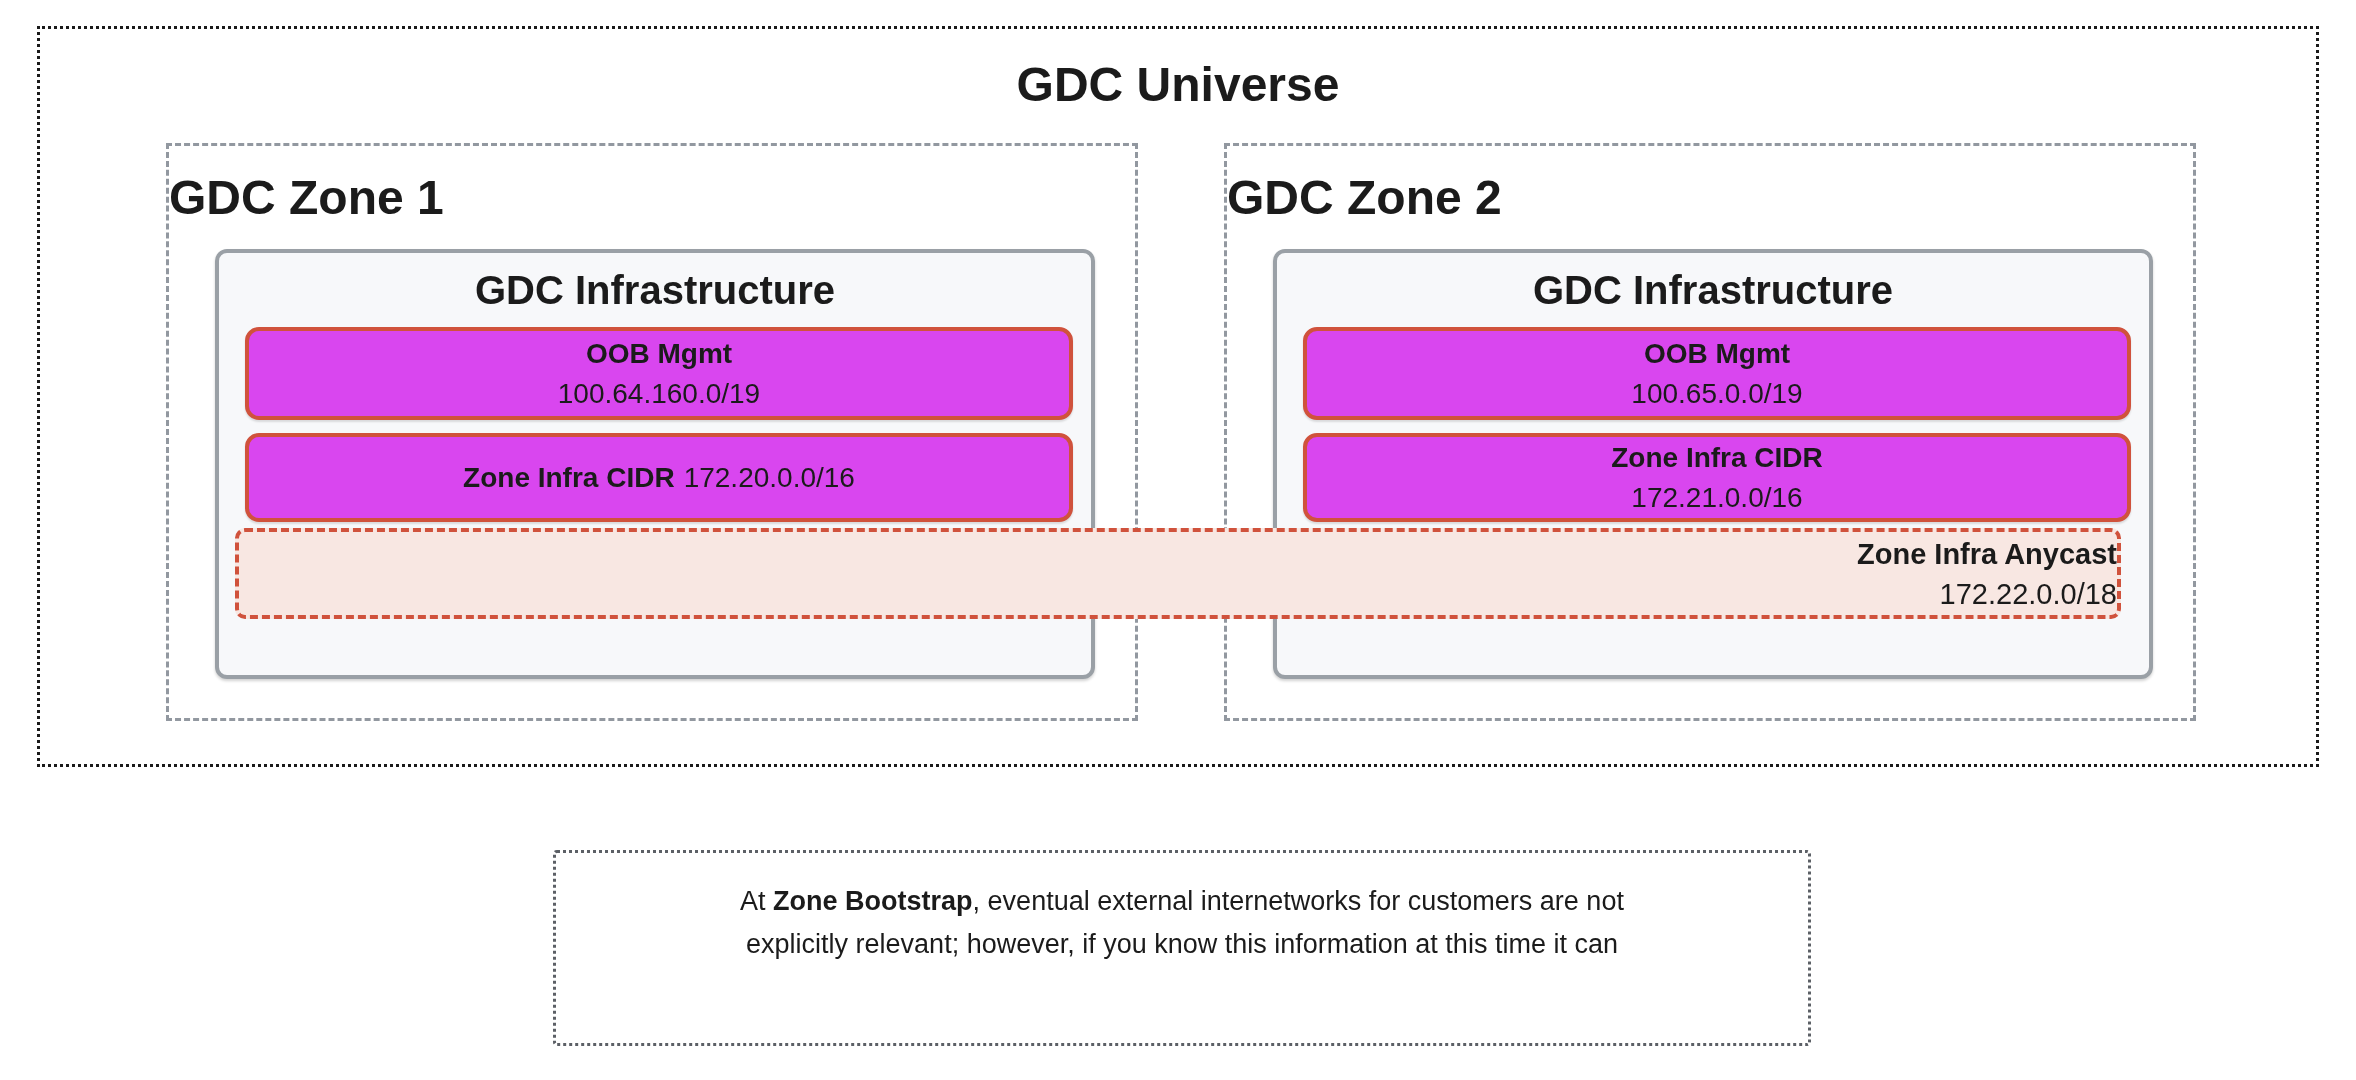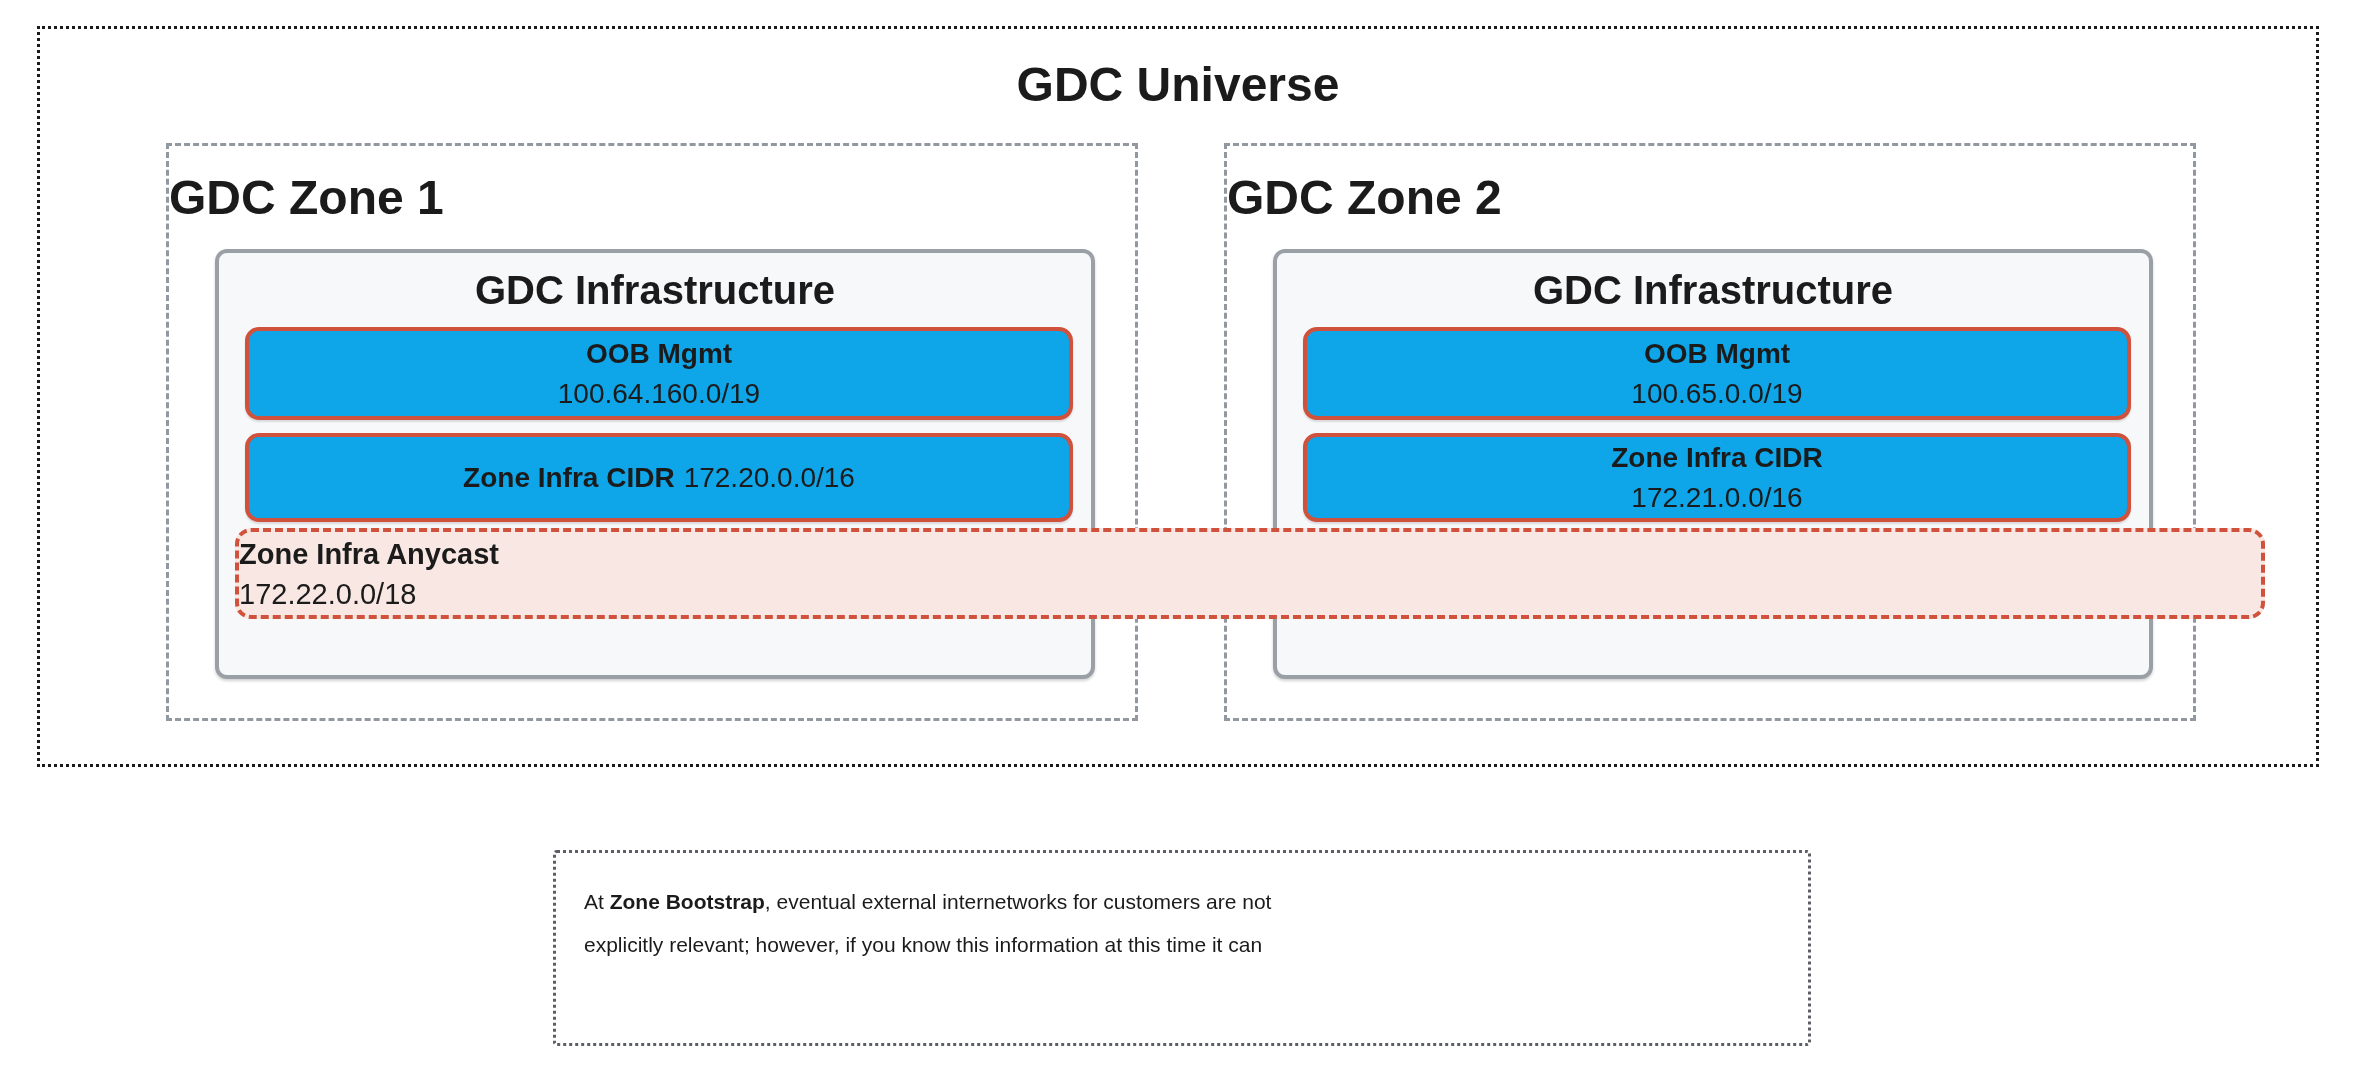--- a/index.html
+++ b/index.html
@@ -48,56 +48,57 @@
   }
   .infra-title{
     left:0;top:14px;width:100%;
     text-align:center;
     font-size:40px;font-weight:bold;line-height:46px;
   }
 
   
   .redbox{
     left:26px;width:828px;
-    background:#0ea5e9;
+    background:#d946ef;
     border:4px solid #D0523C;
     border-radius:14px;
     box-shadow:0 2px 2px rgba(0,0,0,0.12);
     display:flex;flex-direction:column;
     align-items:center;justify-content:center;
     font-size:28px;line-height:40px;
     text-align:center;
   }
   .oob-box{top:74px;height:93px;}
   .cidr-box{top:180px;height:89px;}
   .cidr-inline{flex-direction:row;gap:9px;}
   .lbl{font-weight:bold;}
   .val{font-weight:normal;}
 
   
   .anycast{
-    left:235px;top:528px;width:2030px;height:91px;
+    left:235px;top:528px;width:1886px;height:91px;
     background:#F8E7E2;
     border:4px dashed #D0523C;
-    border-radius:16px;
+    border-radius:10px;
     display:flex;flex-direction:column;
-    align-items:flex-start;justify-content:center;
+    align-items:flex-end;justify-content:center;
     font-size:29px;line-height:40px;
     text-align:center;
     z-index:5;
   }
 
   
   .note{
     left:553px;top:850px;width:1258px;height:196px;
     border:3px dotted #5c6066;
     border-radius:4px;
     padding:27px 28px;
-    font-size:21px;line-height:43px;
+    font-size:27px;line-height:43px;
     color:#1b1b1b;
+    text-align:center;
   }
 </style>
 </head>
 <body>
 
 <div id="canvas">
 
   <div class="abs universe">
     <div class="abs universe-title">GDC Universe</div>
 

